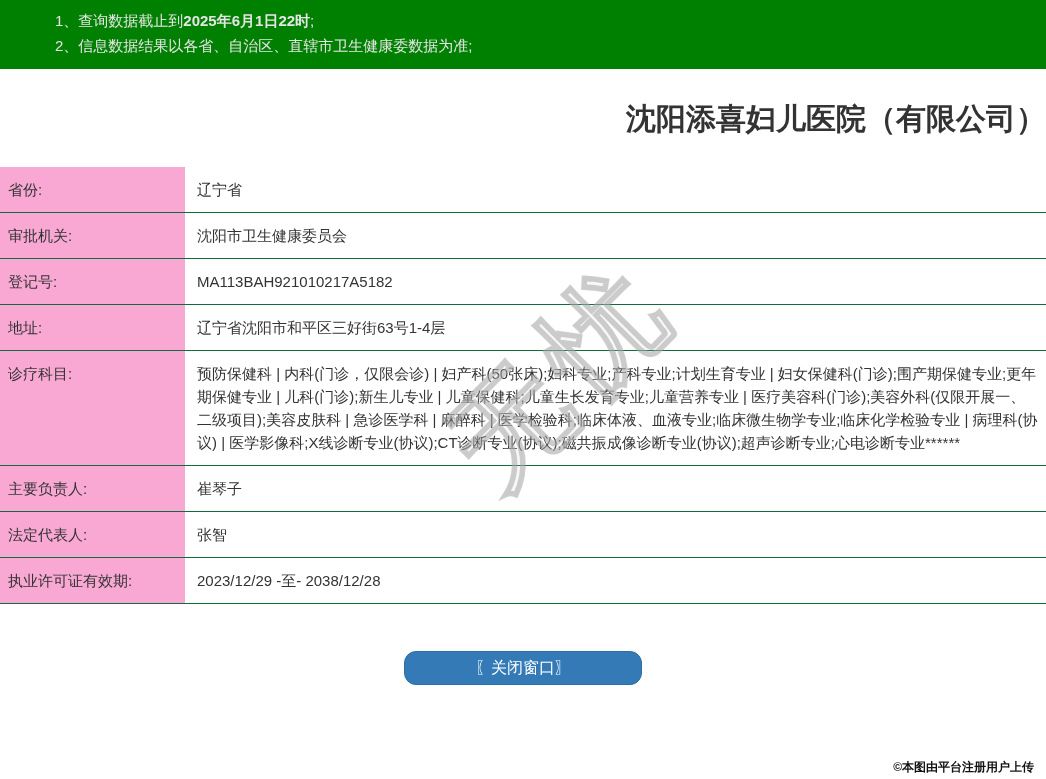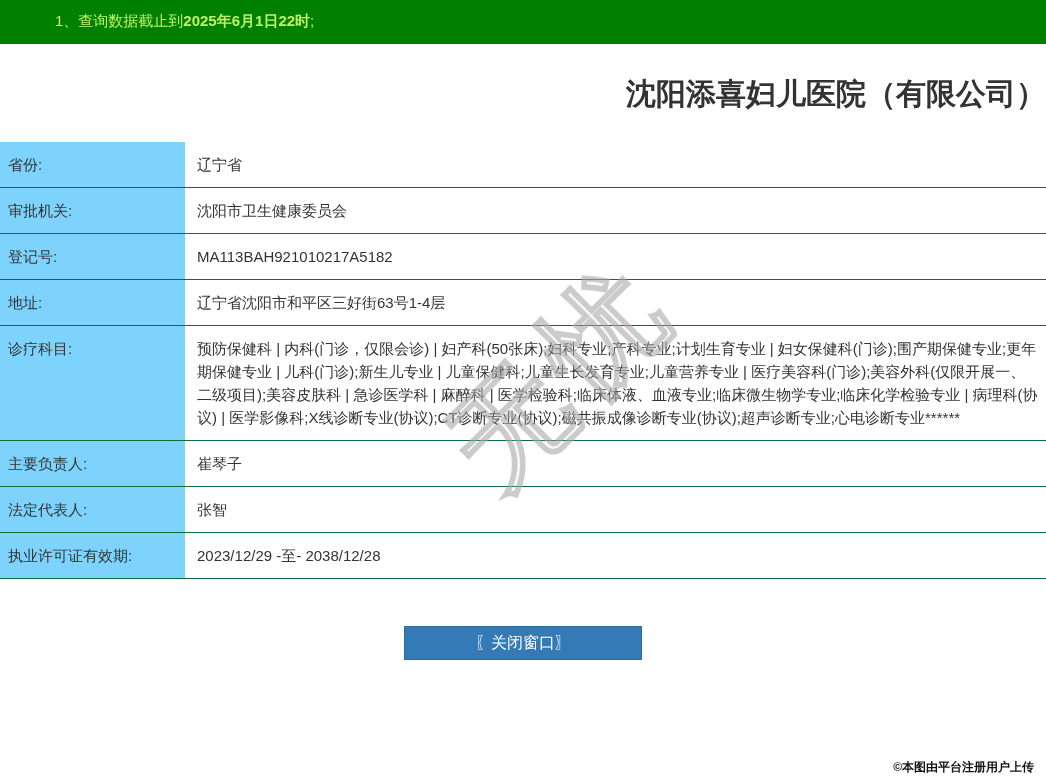--- a/index.html
+++ b/index.html
@@ -4,51 +4,51 @@
 <style>
   html,body { margin:0; padding:0; }
   body {
     width:1046px; height:779px; position:relative; overflow:hidden;
     background:#ffffff; color:#333333;
     font-family:"Liberation Sans", sans-serif;
   }
 
   
   .notice-bar {
-    background:#008000; color:#bef264;
+    background:#008000; color:#e5e5e5;
     padding:8px 10px 11px 55px;
     font-size:15px;
   }
   .notice-line { line-height:25px; white-space:nowrap; }
   .notice-line b { font-weight:bold; }
 
   
   .page-title {
     text-align:right;
     font-size:30px; font-weight:600; color:#333333;
     margin:30px 0 27px 0;
   }
 
   
   .info-table { width:100%; border-collapse:collapse; font-size:15px; }
   .info-table tr { border-bottom:1px solid #0e6c3f; }
   .info-table td { vertical-align:top; }
   .info-table td.label {
-    width:177px; background:#7dd3fc;
+    width:177px; background:#f9a8d4;
     padding:11px 0 11px 8px; line-height:23px;
   }
   .info-table td.value {
     padding:11px 6px 11px 12px; line-height:23px;
   }
 
   
   .btn-row { text-align:center; margin-top:47px; }
   .close-btn {
     display:inline-block; width:238px; height:34px;
-    background:#337ab7; border:1px solid #2e6da4; border-radius:0;
+    background:#337ab7; border:1px solid #2e6da4; border-radius:12px;
     color:#ffffff; font-size:16px; line-height:32px;
     font-family:"Liberation Sans", sans-serif;
     cursor:pointer; padding:0;
   }
 
   
   .watermark {
     position:absolute; left:430px; top:290px; width:280px;
     transform:rotate(-45deg); transform-origin:center center;
     font-size:115px; letter-spacing:14px; font-weight:bold;
@@ -63,20 +63,21 @@
     font-size:12px; font-weight:bold; color:#111111;
     text-shadow:-1px -1px 0 #fff, 1px -1px 0 #fff, -1px 1px 0 #fff, 1px 1px 0 #fff;
     z-index:6;
   }
 </style>
 </head>
 <body>
 
 <div class="notice-bar">
   <div class="notice-line"><span>1、</span><span>查询数据截止到</span><b>2025年6月1日22时</b><span>;</span></div>
+  <div class="notice-line"><span>2、</span><span>信息数据结果以各省、自治区、直辖市卫生健康委数据为准;</span><b></b><span></span></div>
 </div>
 
 <h1 class="page-title">沈阳添喜妇儿医院（有限公司）</h1>
 
 <table class="info-table">
   <tbody>
   <tr class="info-row">
     <td class="label">省份:</td>
     <td class="value">辽宁省</td>
   </tr>

